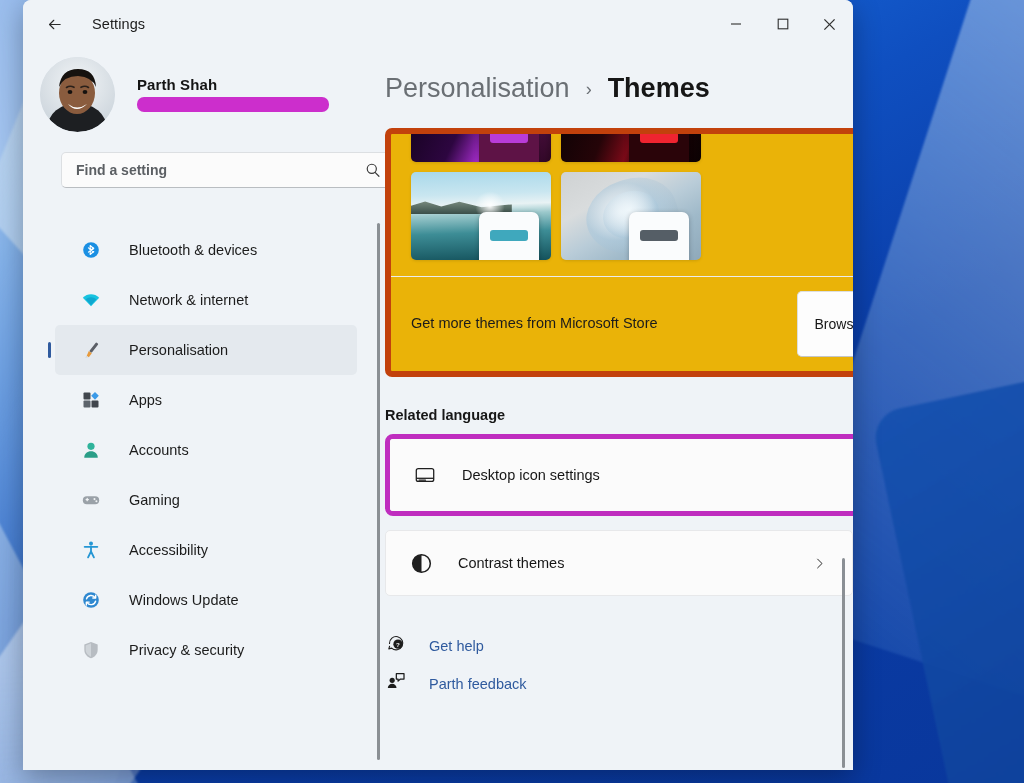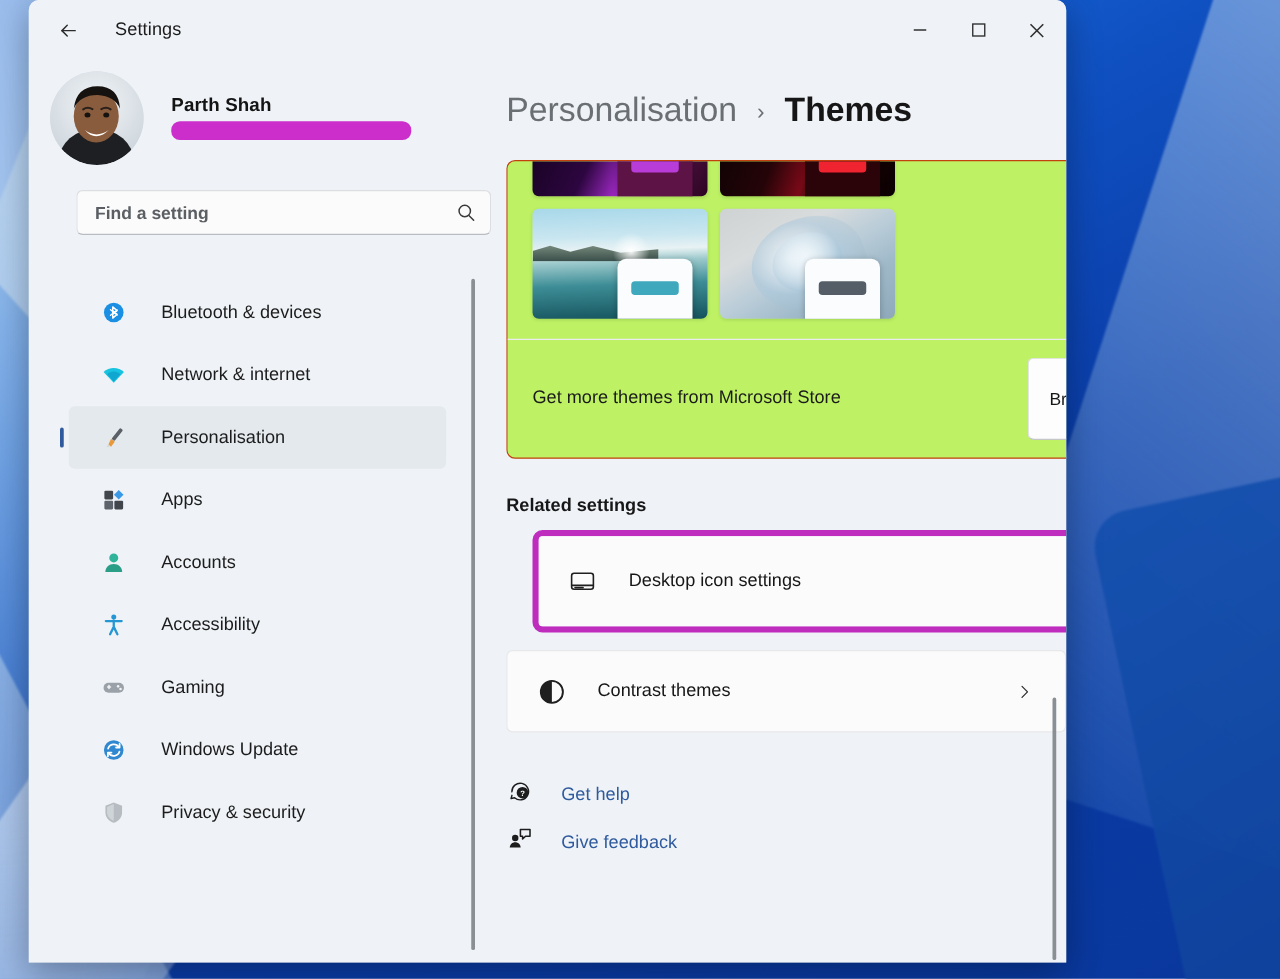--- a/index.html
+++ b/index.html
@@ -120,21 +120,20 @@
     color: #2f2f2f;
   }
 
   
   #win-body {
     position: relative;
     display: flex;
     flex: 1 1 auto;
     min-height: 0;
     z-index: 4;
-    gap: 20px;
   }
 
   
   #sidebar {
     position: relative;
     width: 362px;
     flex: 0 0 362px;
     display: flex;
     flex-direction: column;
     padding-top: 2px;
@@ -311,22 +310,22 @@
     padding-right: 0;
   }
   #scroll-content {
     position: absolute;
     left: 0;
     top: 0;
     width: 100%;
   }
 
   .card {
-    background: #bef264;
-    border: 1px solid #c2410c;
+    background: #eab308;
+    border: 6px solid #c2410c;
     border-radius: 7px;
     margin: 0 26px 0 0;
     width: 568px;
     box-sizing: border-box;
     overflow: hidden;
   }
 
   
   #theme-gallery {
     padding: 0 20px 16px 20px;
@@ -687,38 +686,38 @@
                 <svg width="20" height="20" viewBox="0 0 24 24">
                   <circle cx="12" cy="7.6" r="4.3" fill="#2fb39b"></circle>
                   <path d="M3.9 21.2c0-4.6 3.6-7.8 8.1-7.8s8.1 3.2 8.1 7.8z" fill="#2b9e88"></path>
                 </svg>
               </span>
               <span class="nav-label">Accounts</span>
             </div>
             <div class="nav-item">
               <span class="nav-ico">
                 <svg width="20" height="20" viewBox="0 0 24 24">
-                  <circle cx="12" cy="4.3" r="2.4" fill="#2596d4"></circle>
-                  <path d="M4.4 8.2h15.2" stroke="#2596d4" stroke-width="2.2" stroke-linecap="round"></path>
-                  <path d="M12 7.6v6.2M12 13.8l-3.5 7.1M12 13.8l3.5 7.1" stroke="#2596d4" stroke-width="2.2" stroke-linecap="round" fill="none"></path>
-                </svg>
-              </span>
-              <span class="nav-label">Accessibility</span>
-            </div>
-            <div class="nav-item">
-              <span class="nav-ico">
-                <svg width="20" height="20" viewBox="0 0 24 24">
                   <rect x="2.2" y="7.4" width="19.6" height="9.6" rx="4.8" fill="#9aa1a8"></rect>
                   <rect x="5.4" y="10.7" width="4.2" height="1.5" rx="0.7" fill="#f1f3f5"></rect>
                   <rect x="6.7" y="9.4" width="1.5" height="4.2" rx="0.7" fill="#f1f3f5"></rect>
                   <circle cx="16.2" cy="10.9" r="1.25" fill="#f1f3f5"></circle>
                   <circle cx="18.5" cy="13.4" r="1.25" fill="#f1f3f5"></circle>
                 </svg>
               </span>
               <span class="nav-label">Gaming</span>
+            </div>
+            <div class="nav-item">
+              <span class="nav-ico">
+                <svg width="20" height="20" viewBox="0 0 24 24">
+                  <circle cx="12" cy="4.3" r="2.4" fill="#2596d4"></circle>
+                  <path d="M4.4 8.2h15.2" stroke="#2596d4" stroke-width="2.2" stroke-linecap="round"></path>
+                  <path d="M12 7.6v6.2M12 13.8l-3.5 7.1M12 13.8l3.5 7.1" stroke="#2596d4" stroke-width="2.2" stroke-linecap="round" fill="none"></path>
+                </svg>
+              </span>
+              <span class="nav-label">Accessibility</span>
             </div>
             <div class="nav-item">
               <span class="nav-ico">
                 <svg width="20" height="20" viewBox="0 0 24 24">
                   <circle cx="12" cy="12" r="9.4" fill="#2f88d0"></circle>
                   <path d="M16.9 9.2A5.7 5.7 0 0 0 6.6 10.6M7.2 14.9a5.7 5.7 0 0 0 10.3-1.4" stroke="#ffffff" stroke-width="1.7" fill="none" stroke-linecap="round"></path>
                   <path d="M17.6 6.2v3.4h-3.4M6.4 17.9v-3.4h3.4" stroke="#ffffff" stroke-width="1.7" fill="none" stroke-linecap="round" stroke-linejoin="round"></path>
                 </svg>
               </span>
               <span class="nav-label">Windows Update</span>
@@ -777,23 +776,23 @@
                     </span>
                   </div>
                 </div>
             </div>
             <div class="store-row">
               <div class="store-text">Get more themes from Microsoft Store</div>
               <button class="btn-secondary">Browse themes</button>
             </div>
           </div>
 
-          <div class="section-title">Related settings</div>
-
-          <div id="desktop-icon-highlight" style="border-color: rgb(191, 45, 191); margin-left: 21px;">
+          <div class="section-title">Related language</div>
+
+          <div id="desktop-icon-highlight" style="border-color: rgb(191, 45, 191);">
             <div class="setting-row">
               <span class="row-ico">
                 <svg width="22" height="22" viewBox="0 0 24 24" fill="none" stroke="currentColor" stroke-width="1.4">
                   <rect x="2.5" y="5" width="19" height="14" rx="2.2"></rect>
                   <line x1="2.5" y1="15.6" x2="21.5" y2="15.6"></line>
                   <line x1="5.5" y1="17.6" x2="12.5" y2="17.6" stroke-linecap="round"></line>
                 </svg>
               </span>
               <span class="row-text">
                 <span class="row-title">Desktop icon settings</span>
@@ -837,21 +836,21 @@
               <span class="foot-label" style="color: rgb(47, 90, 158);">Get help</span>
             </div>
             <div class="foot-link">
               <span class="foot-ico">
                 <svg width="20" height="20" viewBox="0 0 24 24">
                   <circle cx="7.4" cy="11.2" r="3.1" fill="currentColor"></circle>
                   <path d="M2.2 20.4c0-3 2.4-5.1 5.2-5.1s5.2 2.1 5.2 5.1z" fill="currentColor"></path>
                   <path d="M12.4 3.2h9.2v6.4h-4.3l-2.8 2.6V9.6h-2.1z" fill="none" stroke="currentColor" stroke-width="1.5" stroke-linejoin="round"></path>
                 </svg>
               </span>
-              <span class="foot-label" style="color: rgb(47, 90, 158);">Give feedback</span>
+              <span class="foot-label" style="color: rgb(47, 90, 158);">Parth feedback</span>
             </div>
           </div>
 
         </div>
 
         <div id="main-scrollbar">
           <div id="main-scroll-thumb"></div>
         </div>
       </div>
     </div>

